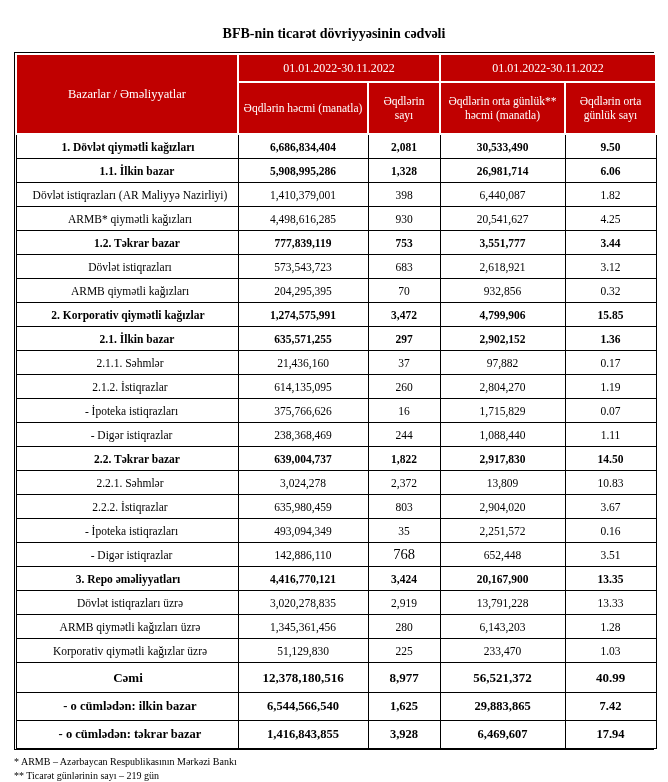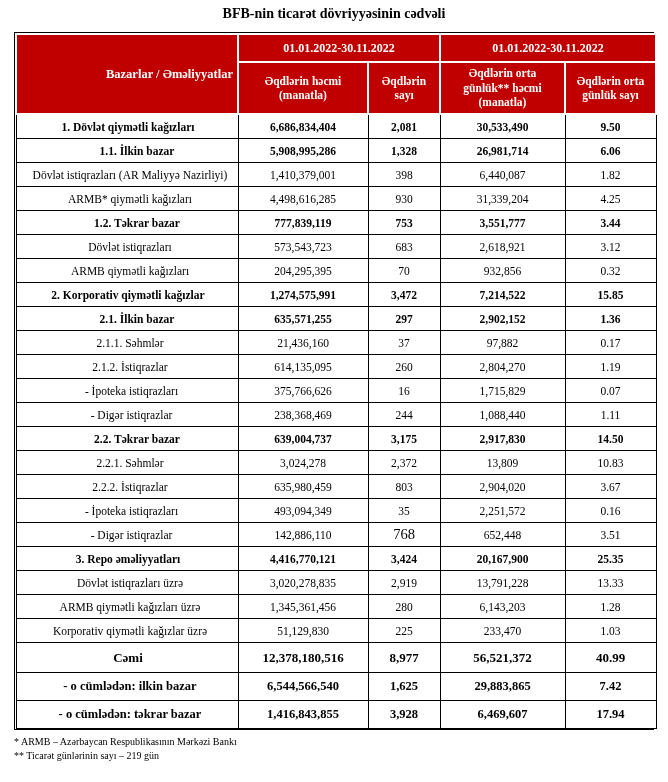--- a/index.html
+++ b/index.html
@@ -8,57 +8,56 @@
     background: #ffffff;
     width: 668px;
   }
   body {
     font-family: "Liberation Serif", "DejaVu Serif", serif;
     color: #000000;
   }
   .page {
     width: 640px;
     margin: 0 auto;
-    padding-top: 4px;
+    padding-top: 24px;
   }
   .page-title {
     text-align: center;
     font-weight: bold;
     font-size: 14px;
     margin: 2px 0 10px 0;
   }
   .table-wrap {
     border: 1px solid #000000;
   }
   table {
     width: 100%;
     border-collapse: collapse;
     table-layout: fixed;
   }
   thead th {
     background: #C00000;
     color: #ffffff;
     border: 2px solid #ffffff;
-    font-weight: bold;
+    font-weight: normal;
     font-size: 12px;
     padding: 3px 4px;
     text-align: center;
     vertical-align: middle;
   }
   thead tr.period-row th {
     height: 20px;
   }
   thead tr.sub-row th {
     height: 44px;
     font-size: 11.5px;
     line-height: 1.25;
   }
   th.corner-cell {
     font-size: 12.5px;
-    text-align: right;
   }
   tbody td {
     border: 1px solid #000000;
     font-size: 11.5px;
     padding: 2px 4px;
     height: 19px;
     vertical-align: middle;
     background: #ffffff;
   }
   .label-cell { text-align: center; }
@@ -136,21 +135,21 @@
             <td class="label-cell">Dövlət istiqrazları (AR Maliyyə Nazirliyi)</td>
             <td class="value-cell">1,410,379,001</td>
             <td class="value-cell">398</td>
             <td class="value-cell">6,440,087</td>
             <td class="value-cell">1.82</td>
           </tr>
           <tr class="row-detail">
             <td class="label-cell">ARMB* qiymətli kağızları</td>
             <td class="value-cell">4,498,616,285</td>
             <td class="value-cell">930</td>
-            <td class="value-cell">31,339,204</td>
+            <td class="value-cell">20,541,627</td>
             <td class="value-cell">4.25</td>
           </tr>
           <tr class="row-subsection">
             <td class="label-cell">1.2. Təkrar bazar</td>
             <td class="value-cell">777,839,119</td>
             <td class="value-cell">753</td>
             <td class="value-cell">3,551,777</td>
             <td class="value-cell">3.44</td>
           </tr>
           <tr class="row-detail">
@@ -164,21 +163,21 @@
             <td class="label-cell">ARMB qiymətli kağızları</td>
             <td class="value-cell">204,295,395</td>
             <td class="value-cell">70</td>
             <td class="value-cell">932,856</td>
             <td class="value-cell">0.32</td>
           </tr>
           <tr class="row-section">
             <td class="label-cell">2. Korporativ qiymətli kağızlar</td>
             <td class="value-cell">1,274,575,991</td>
             <td class="value-cell">3,472</td>
-            <td class="value-cell">7,214,522</td>
+            <td class="value-cell">4,799,906</td>
             <td class="value-cell">15.85</td>
           </tr>
           <tr class="row-subsection">
             <td class="label-cell">2.1. İlkin bazar</td>
             <td class="value-cell">635,571,255</td>
             <td class="value-cell">297</td>
             <td class="value-cell">2,902,152</td>
             <td class="value-cell">1.36</td>
           </tr>
           <tr class="row-detail">
@@ -205,21 +204,21 @@
           <tr class="row-dash">
             <td class="label-cell">- Digər istiqrazlar</td>
             <td class="value-cell">238,368,469</td>
             <td class="value-cell">244</td>
             <td class="value-cell">1,088,440</td>
             <td class="value-cell">1.11</td>
           </tr>
           <tr class="row-subsection">
             <td class="label-cell">2.2. Təkrar bazar</td>
             <td class="value-cell">639,004,737</td>
-            <td class="value-cell">3,175</td>
+            <td class="value-cell">1,822</td>
             <td class="value-cell">2,917,830</td>
             <td class="value-cell">14.50</td>
           </tr>
           <tr class="row-detail">
             <td class="label-cell">2.2.1. Səhmlər</td>
             <td class="value-cell">3,024,278</td>
             <td class="value-cell">2,372</td>
             <td class="value-cell">13,809</td>
             <td class="value-cell">10.83</td>
           </tr>
@@ -242,21 +241,21 @@
             <td class="value-cell">142,886,110</td>
             <td class="value-cell big-num">768</td>
             <td class="value-cell">652,448</td>
             <td class="value-cell">3.51</td>
           </tr>
           <tr class="row-section">
             <td class="label-cell">3. Repo əməliyyatları</td>
             <td class="value-cell">4,416,770,121</td>
             <td class="value-cell">3,424</td>
             <td class="value-cell">20,167,900</td>
-            <td class="value-cell">25.35</td>
+            <td class="value-cell">13.35</td>
           </tr>
           <tr class="row-detail">
             <td class="label-cell">Dövlət istiqrazları üzrə</td>
             <td class="value-cell">3,020,278,835</td>
             <td class="value-cell">2,919</td>
             <td class="value-cell">13,791,228</td>
             <td class="value-cell">13.33</td>
           </tr>
           <tr class="row-detail">
             <td class="label-cell">ARMB qiymətli kağızları üzrə</td>

